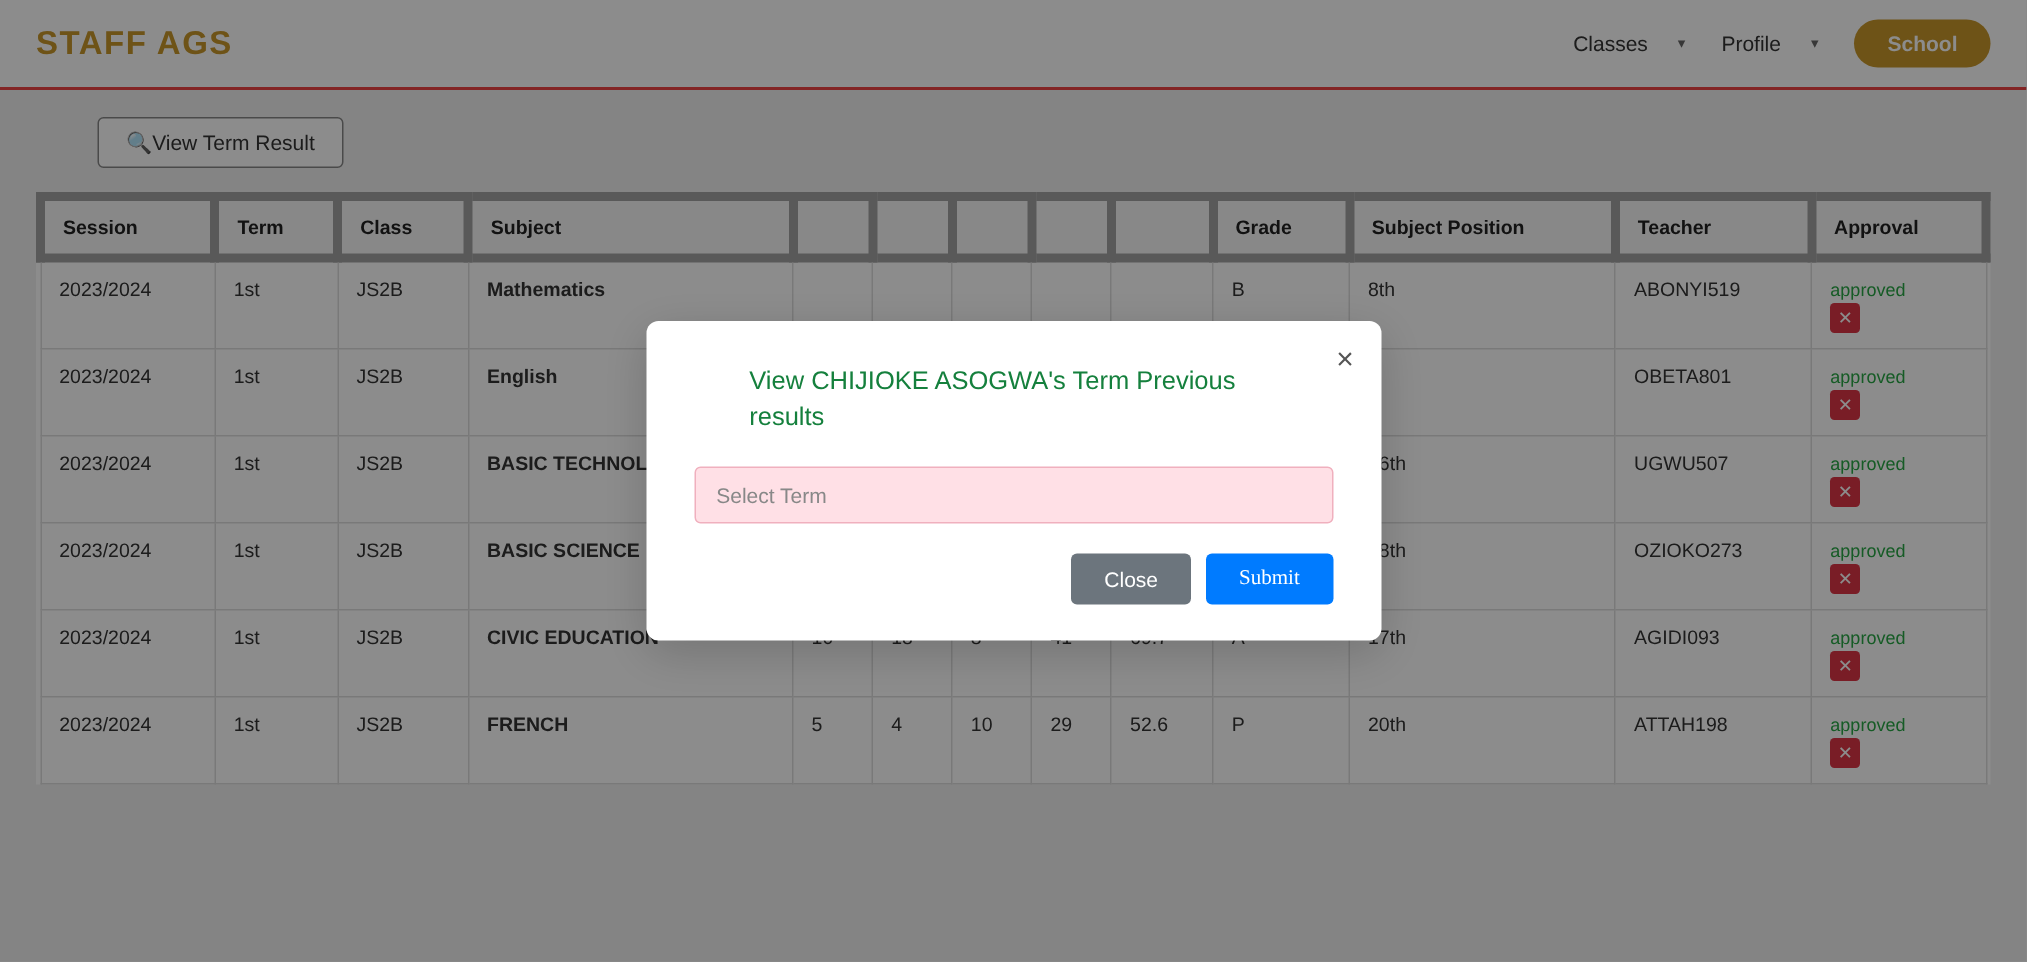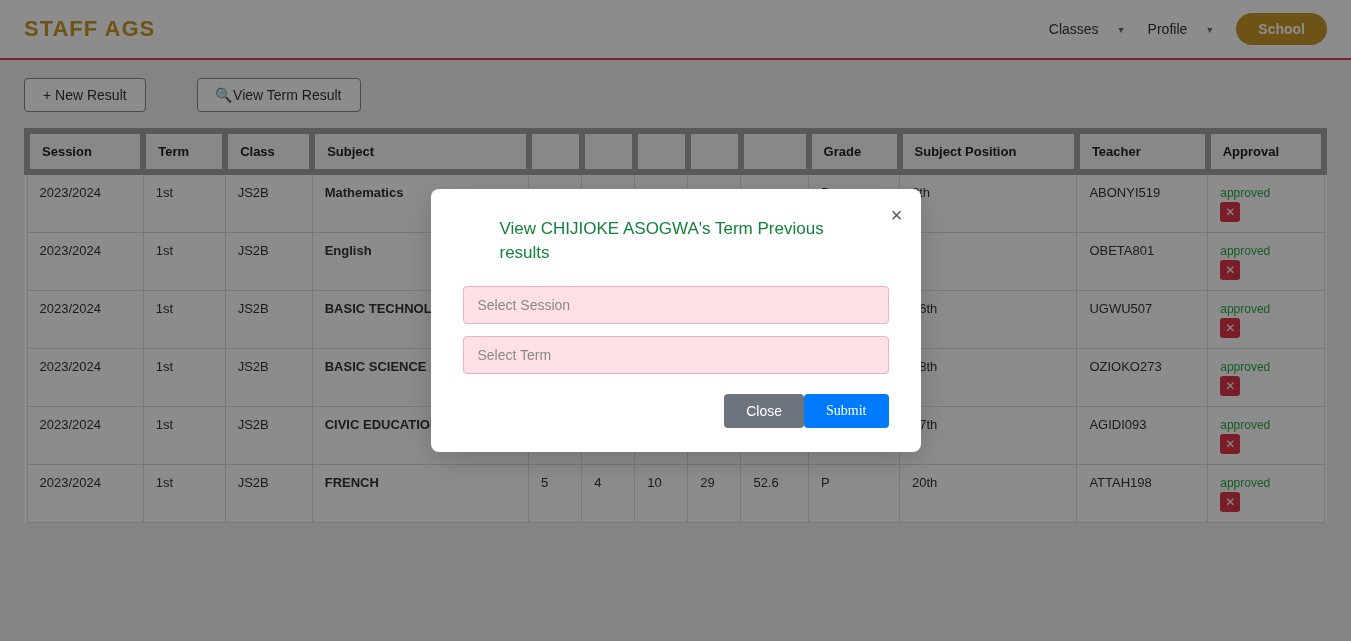--- a/index.html
+++ b/index.html
@@ -183,20 +183,21 @@
       padding: 10px 14px;
       font-size: 14px;
       color: #888;
       margin-bottom: 12px;
       width: 100%;
       cursor: pointer;
     }
     .modal-actions {
       display: flex;
       justify-content: flex-end;
+      gap: 10px;
       margin-top: 20px;
     }
     .btn-close-modal {
       background: #6c757d;
       color: #fff;
       border: none;
       border-radius: 4px;
       padding: 9px 22px;
       font-size: 14px;
       cursor: pointer;
@@ -226,21 +227,20 @@
       <span>Profile</span>
       <span class="chevron">▾</span>
     </div>
     <button class="school-btn">School</button>
   </div>
 </nav>
 
 <div class="main">
 
   <div class="toolbar">
-    <button class="btn-new-result">+ New Result</button>
     <button class="btn-outline">🔍View Term Result</button>
   </div>
 
   <table>
     <thead>
       <tr>
         <th>Session</th>
         <th>Term</th>
         <th>Class</th>
         <th>Subject</th>
@@ -349,23 +349,20 @@
       </tbody>
   </table>
 </div>
 
 <div class="overlay">
   <div class="modal">
     <div class="modal-title">View CHIJIOKE ASOGWA's Term Previous results</div>
     <button class="modal-close">×</button>
 
     <div class="modal-field">
-      <span>Select Session</span>
-    </div>
-    <div class="modal-field">
       <span>Select Term</span>
     </div>
 
     <div class="modal-actions">
       <button class="btn-close-modal">Close</button>
       <button class="btn-submit">Submit</button>
     </div>
   </div>
 </div>
 

